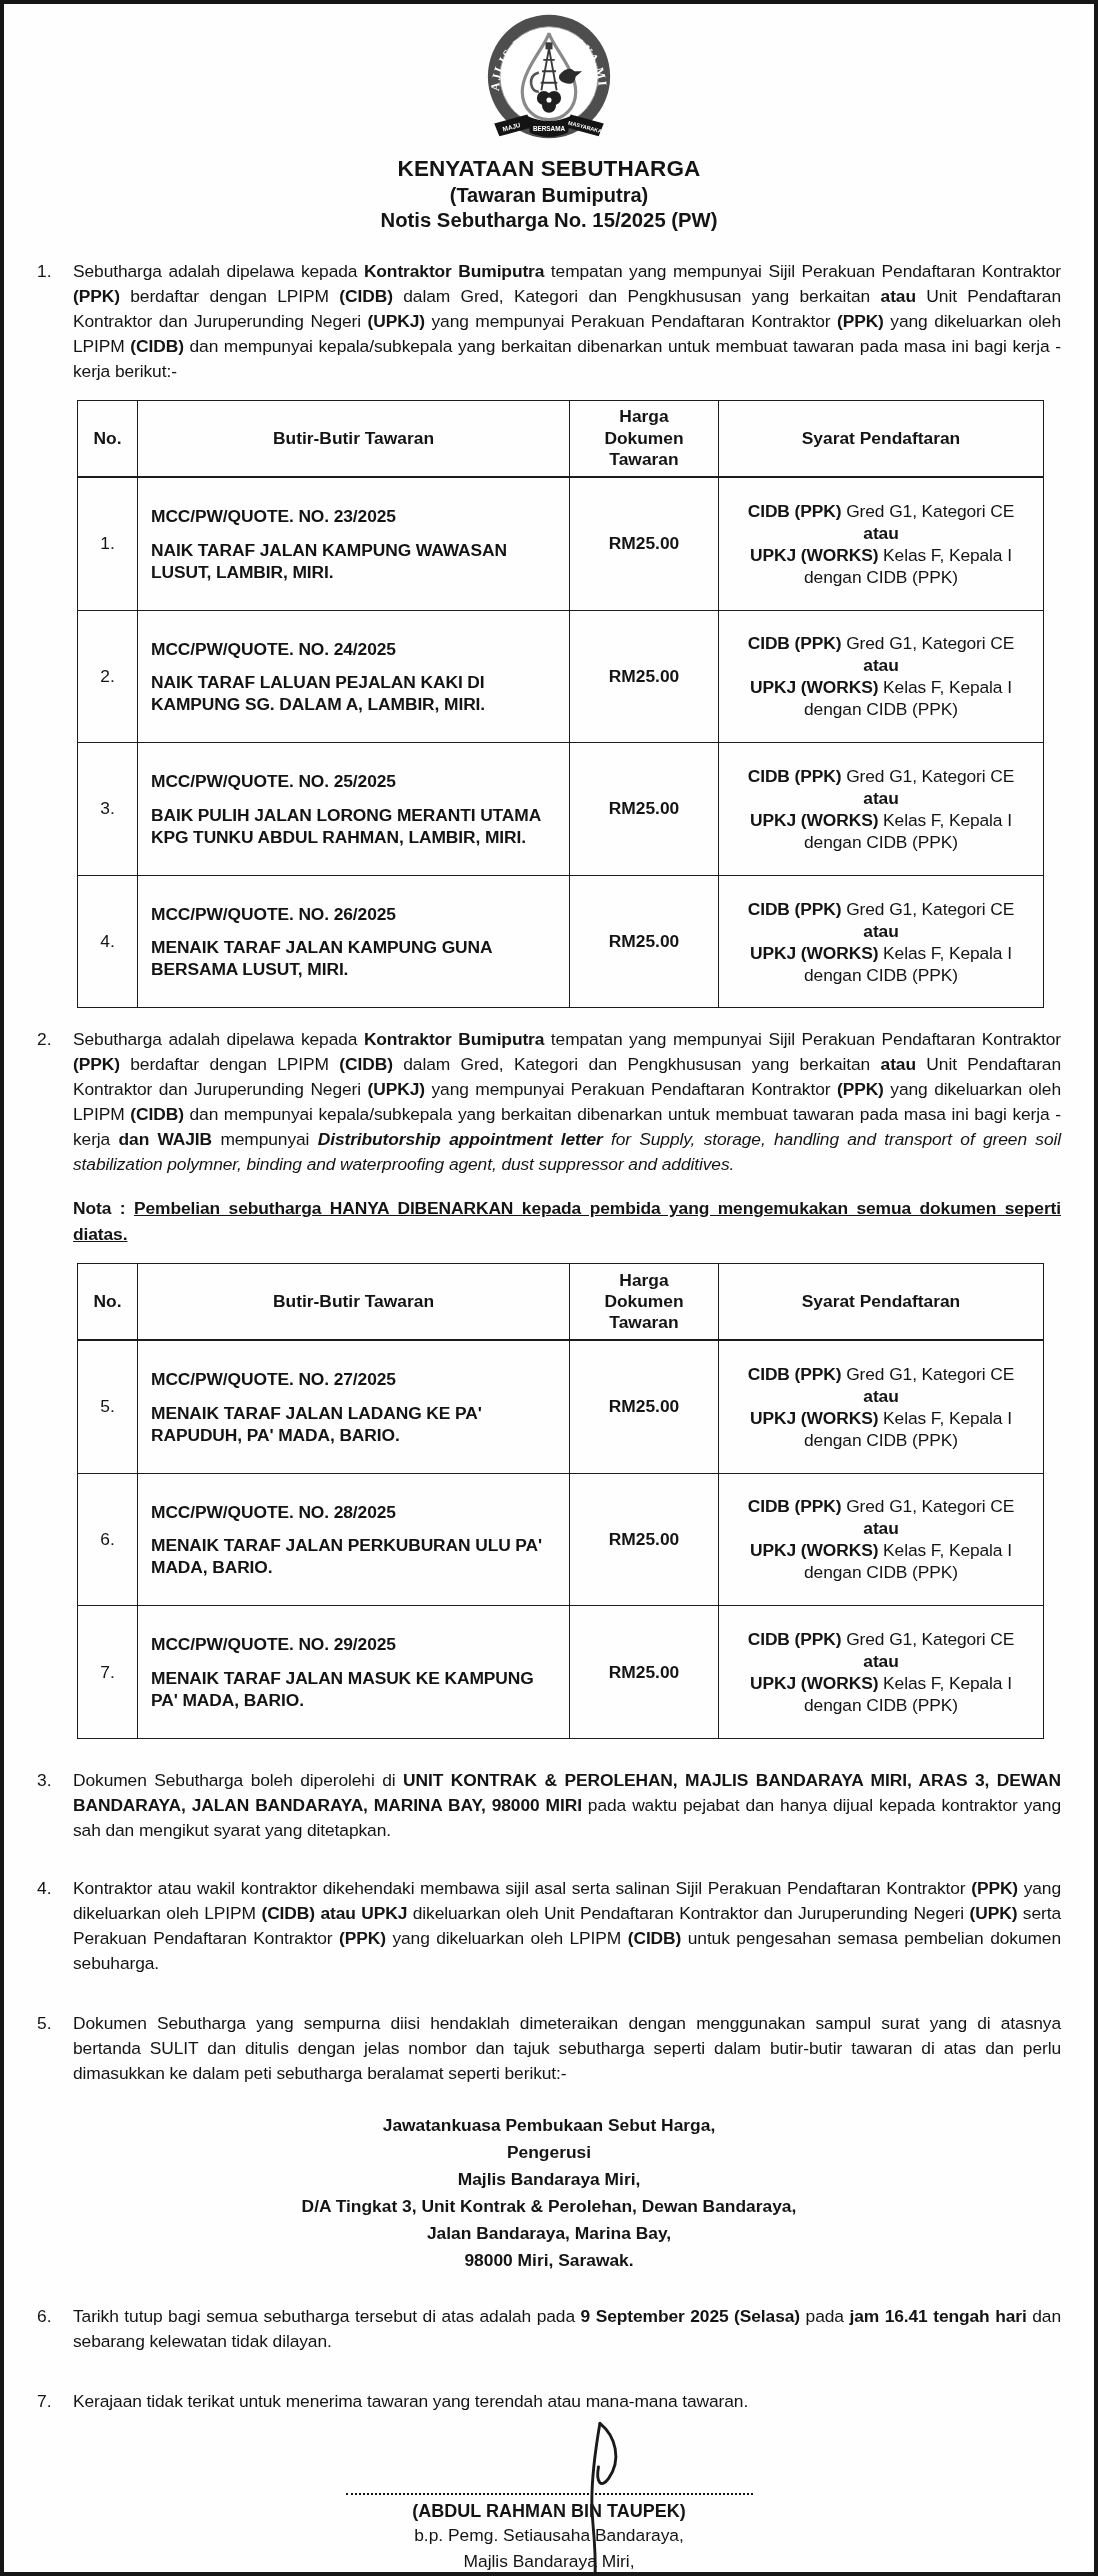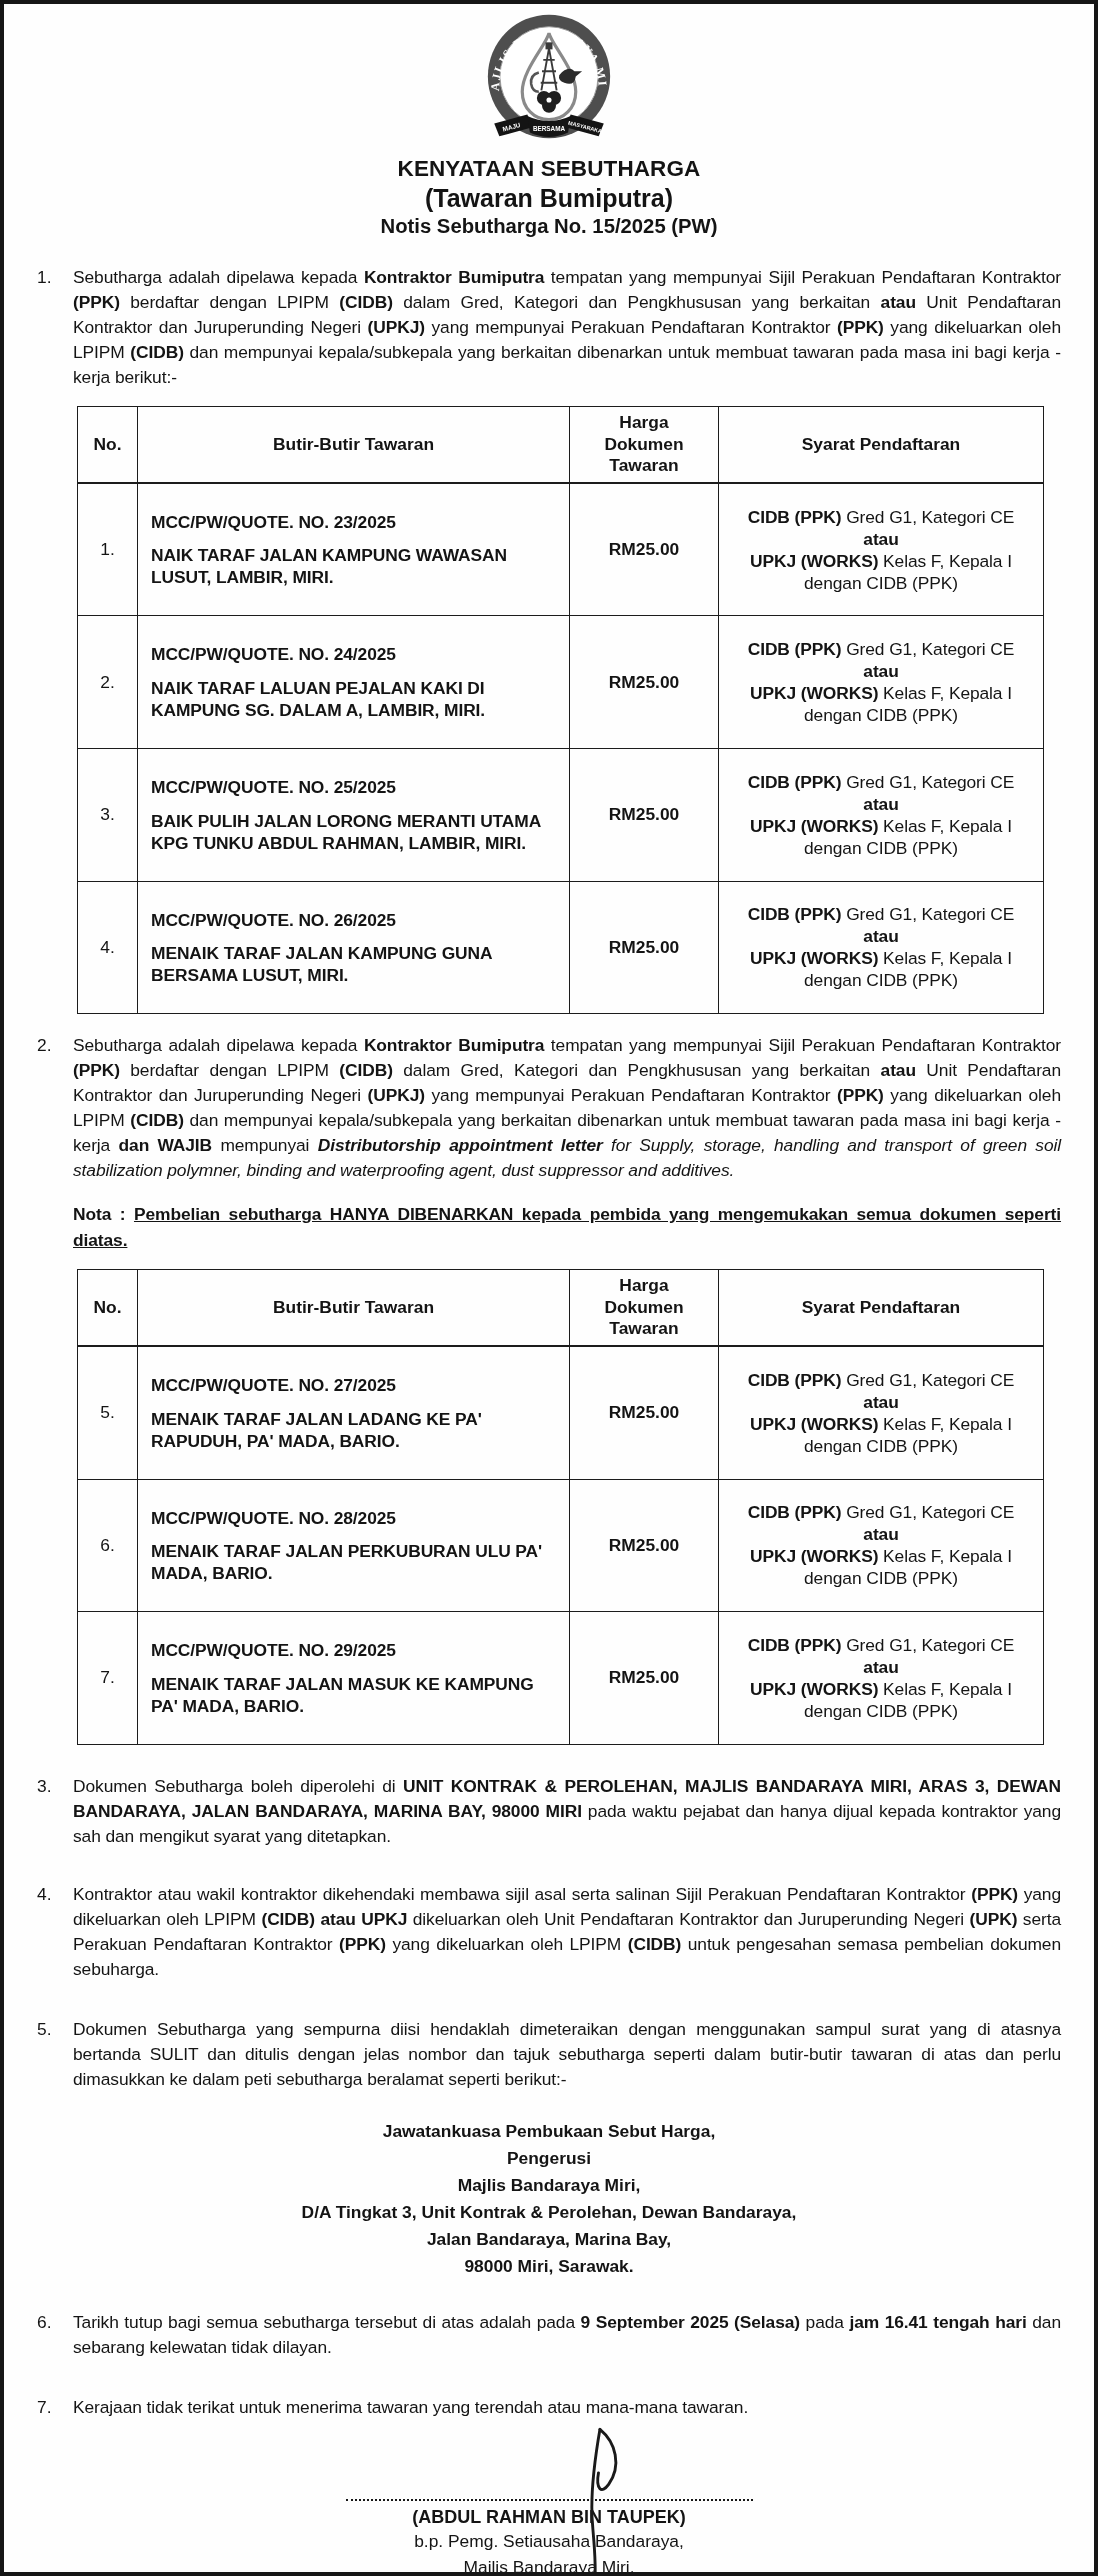--- a/index.html
+++ b/index.html
@@ -5,21 +5,21 @@
   html,body{margin:0;padding:0;background:#2a2a2a;}
   .page{
     position:relative;width:1098px;height:2576px;box-sizing:border-box;
     background:#fefefe;border:4.4px solid #161616;padding:7.3px 33px 0 33px;
     font-family:"Liberation Sans",sans-serif;color:#141414;overflow:hidden;
   }
   
   .logo-wrap{text-align:center;padding-top:2.9px;}
   .title-block{text-align:center;margin-top:4.4px;line-height:1.18;}
   .doc-title{font-size:22.5px;font-weight:bold;letter-spacing:0.1px;}
-  .doc-subtitle{font-size:25px;font-weight:bold;margin-top:1.5px;}
+  .doc-subtitle{font-size:20px;font-weight:bold;margin-top:1.5px;}
   .doc-notice{font-size:20.3px;font-weight:bold;margin-top:1.5px;}
   
   .item{display:flex;margin:26px 0 0 0;}
   .inum{width:36px;flex:0 0 36px;font-size:17.4px;line-height:25px;}
   .ibody{flex:1;font-size:17.4px;line-height:25px;text-align:justify;letter-spacing:-0.1px;}
   .st-b{font-weight:bold;}
   .st-i{font-style:italic;}
   .st-bi{font-weight:bold;font-style:italic;}
   .st-bu{font-weight:bold;text-decoration:underline;}
   .nota{margin:17.4px 0 0 36px;font-size:17.4px;line-height:26px;text-align:justify;letter-spacing:-0.1px;}

